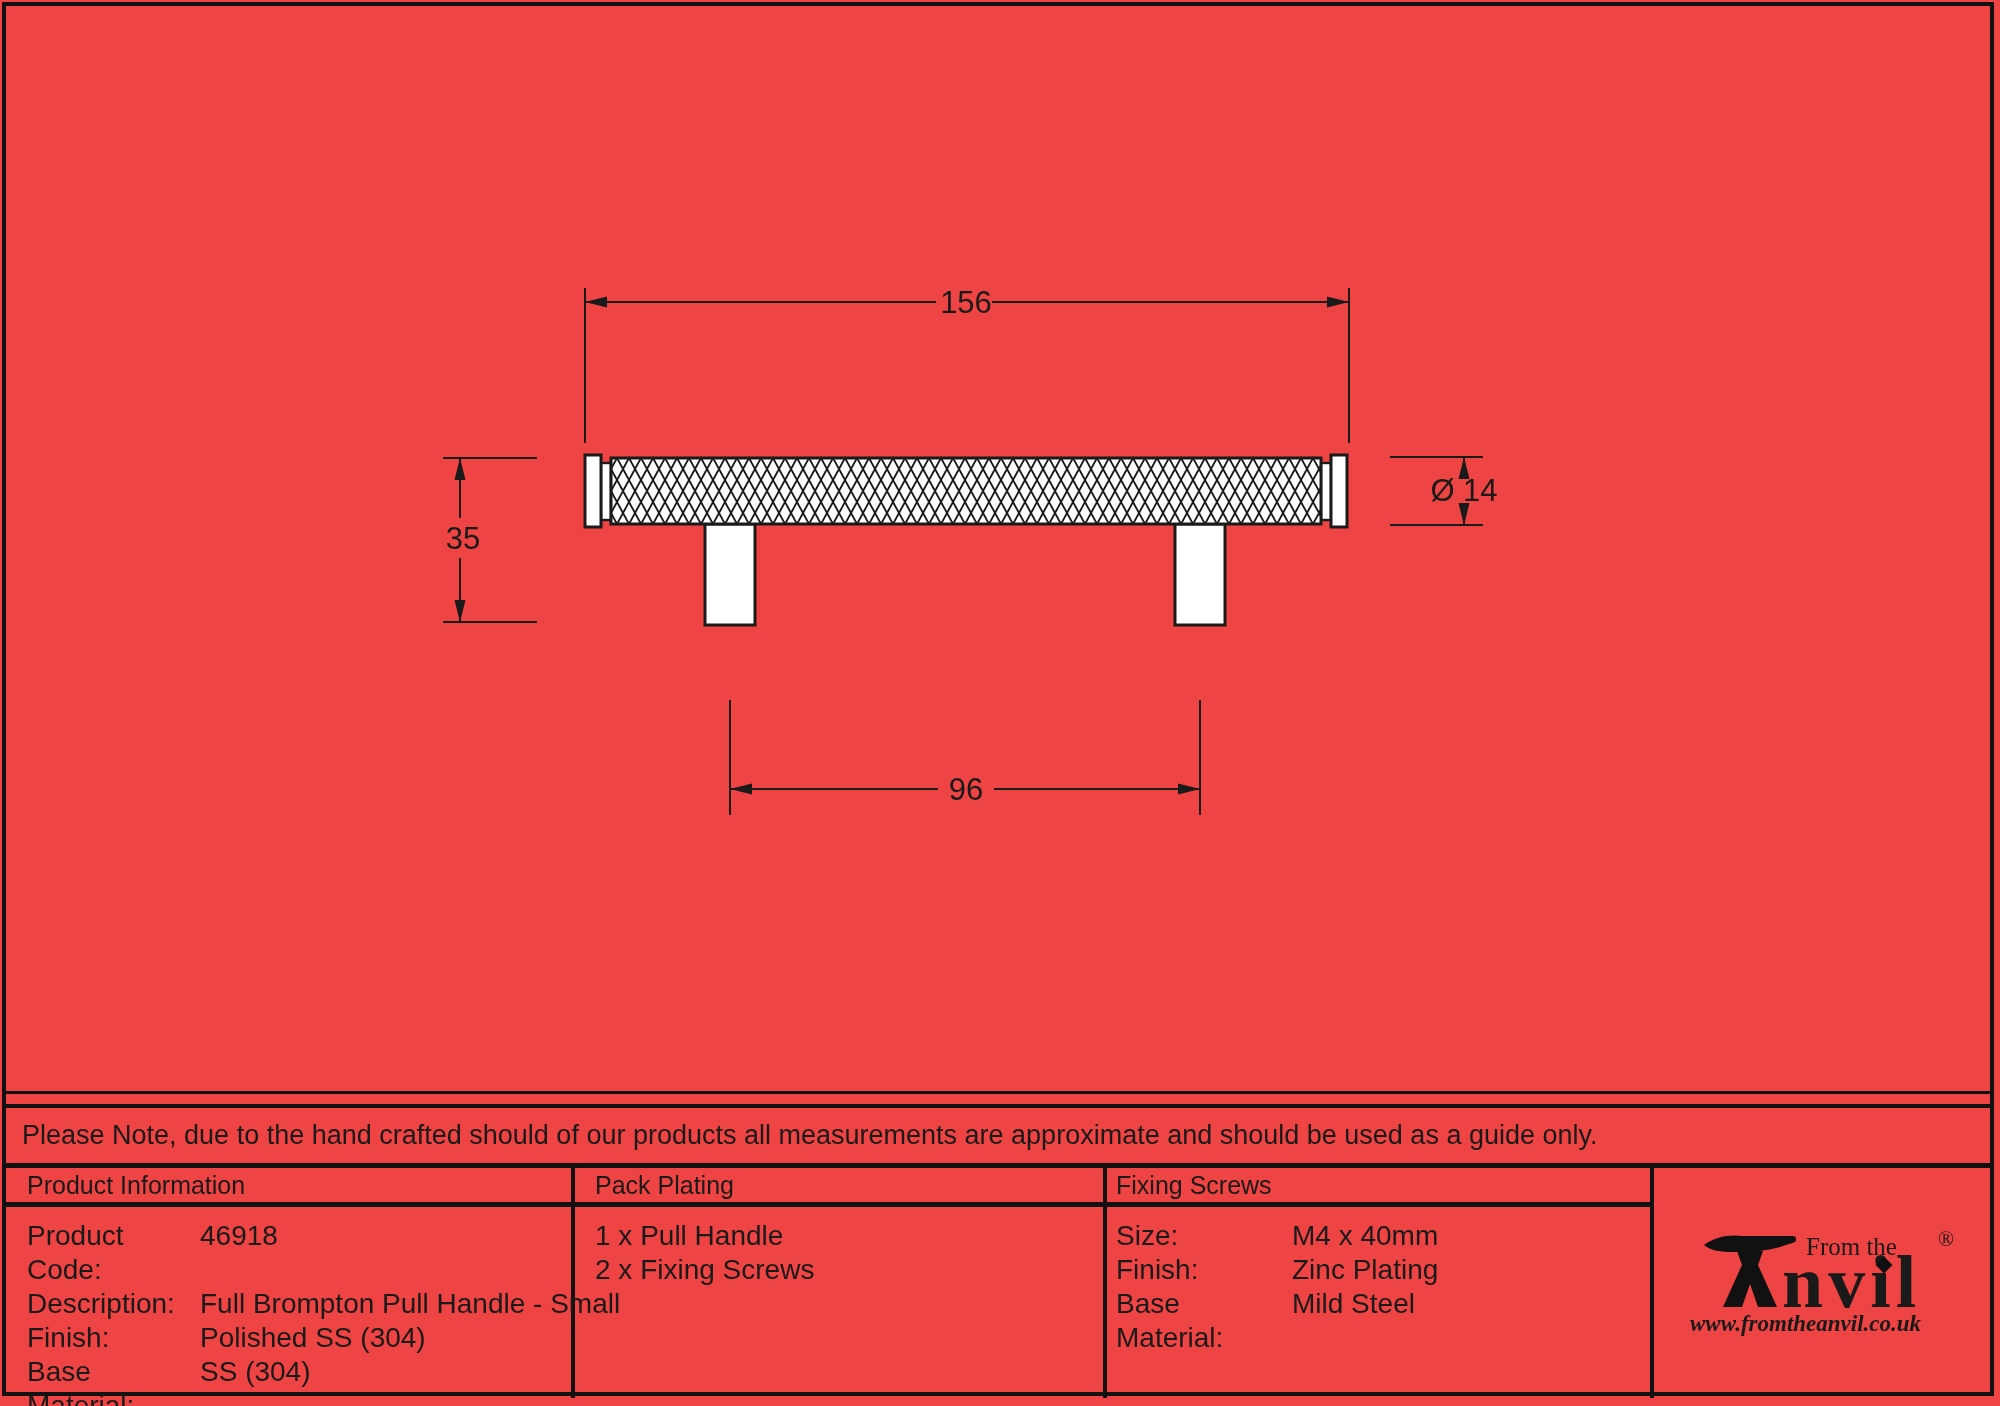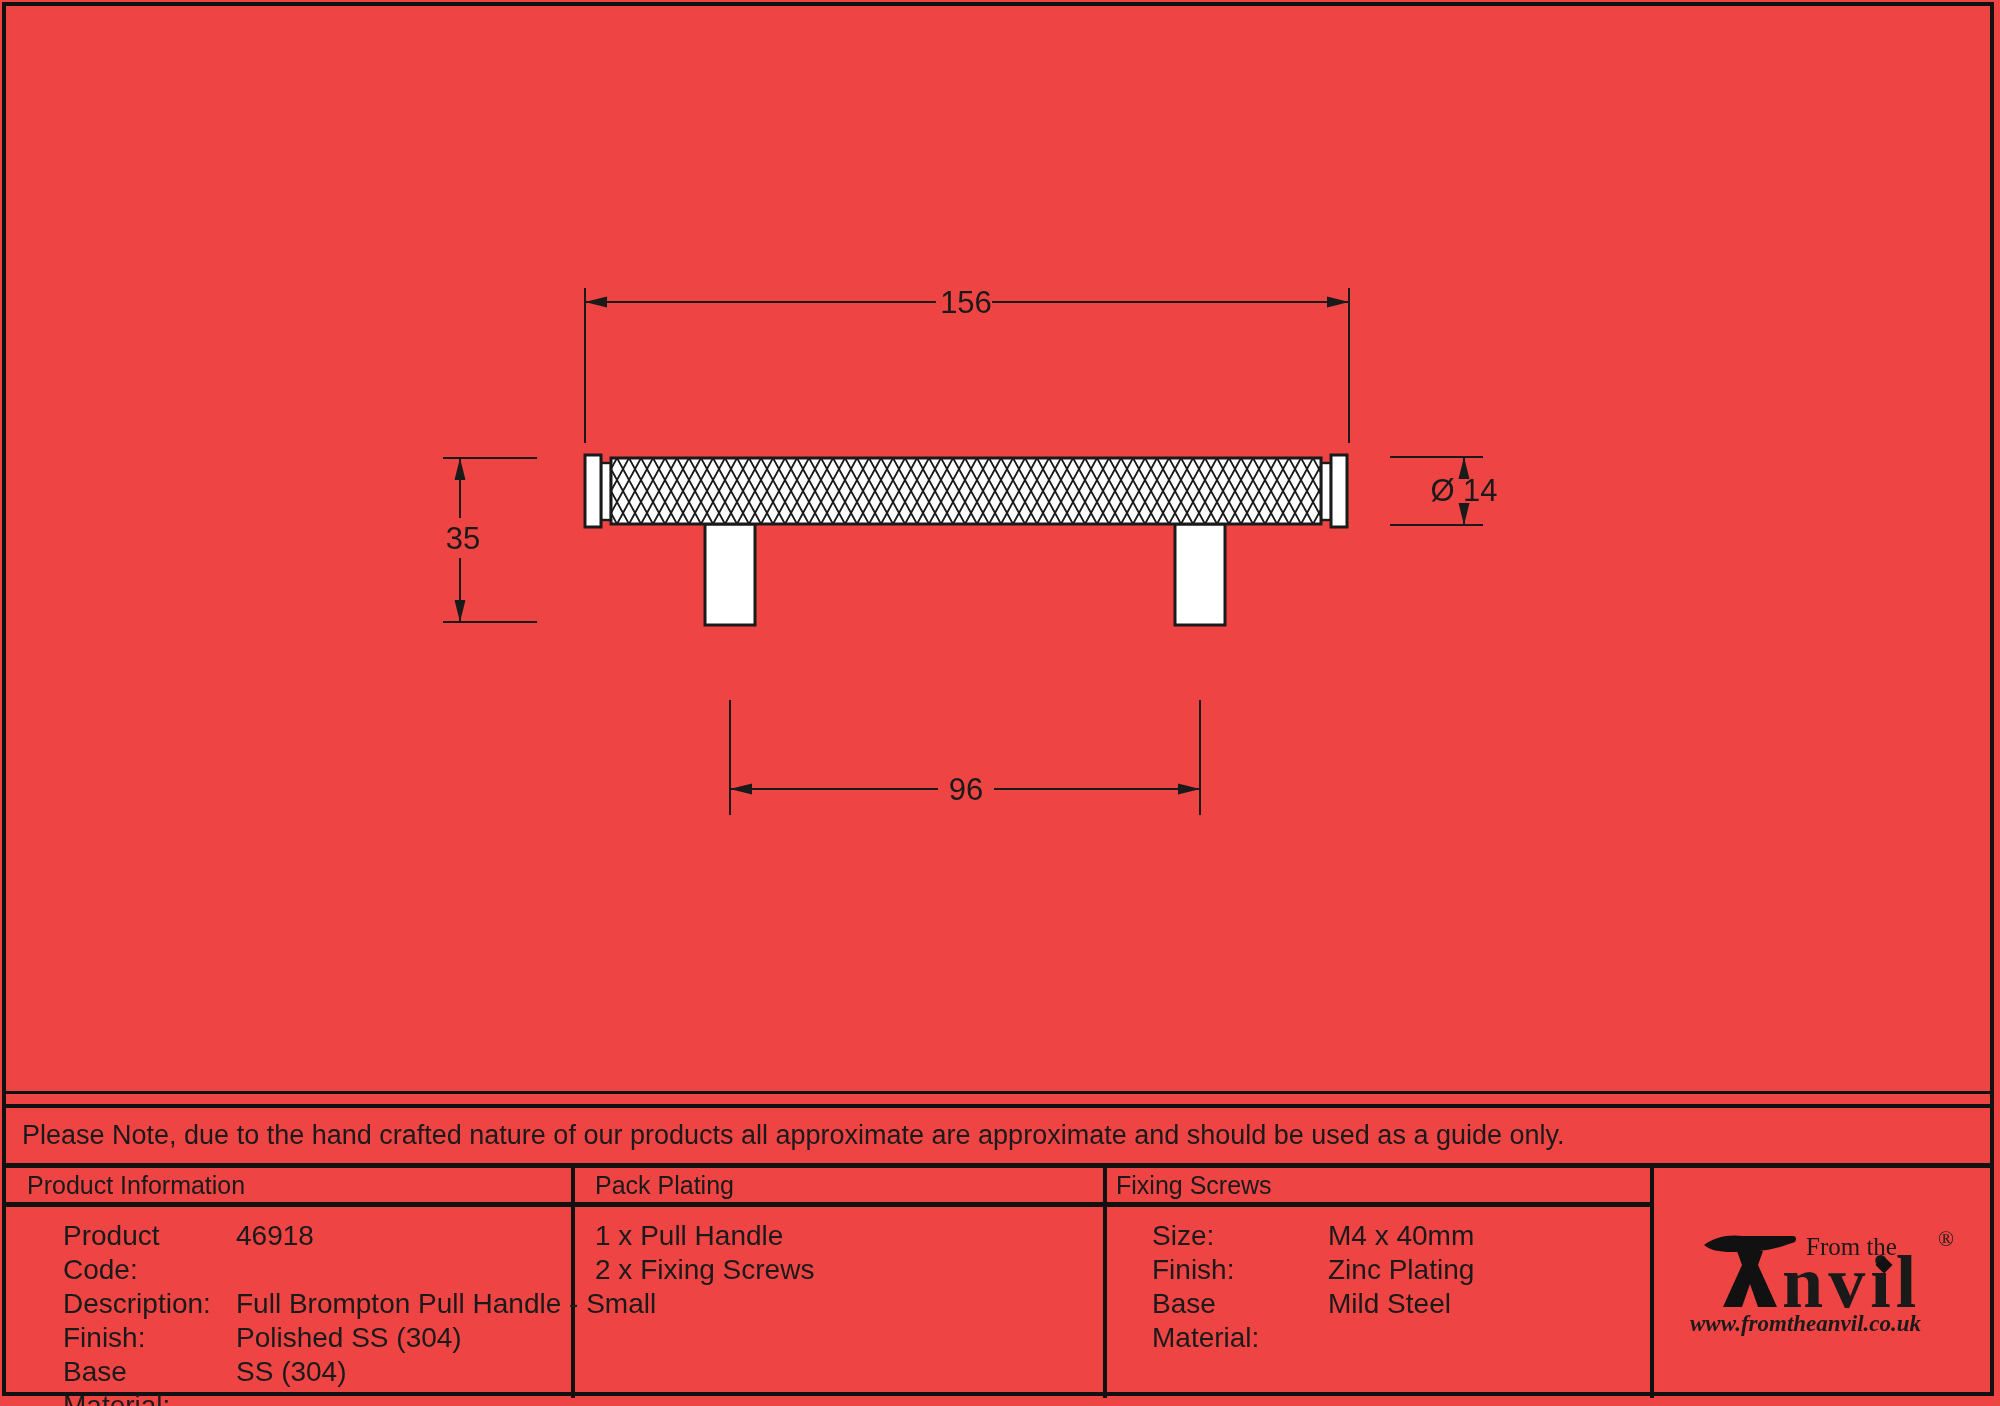--- a/index.html
+++ b/index.html
@@ -8,21 +8,21 @@
   .page-border{position:absolute;left:2px;top:2px;width:1992px;height:1394px;
         border:4px solid #111;box-sizing:border-box;}
   .hline{position:absolute;background:#111;}
   .vline{position:absolute;background:#111;}
   .drawing-svg{position:absolute;left:0;top:0;}
   .note-row{position:absolute;left:22px;top:1108px;height:55px;right:20px;
         display:flex;align-items:center;font-size:27px;}
   .col-header{position:absolute;top:1168px;height:34px;display:flex;align-items:center;
         font-size:25px;}
   .body-block{position:absolute;top:1219px;font-size:28px;line-height:34px;}
-  .kv-row{display:flex;margin-left:36px;}
+  .kv-row{display:flex;}
   .kv-label{width:173px;flex:0 0 auto;}
   .fix .kv-label{width:176px;}
   .logo-wrap{position:absolute;left:1650px;top:1163px;width:346px;height:235px;}
   .logo-anvil{position:absolute;left:50px;top:68px;}
   .logo-fromthe{position:absolute;left:156px;top:70px;font-family:"Liberation Serif",serif;
         font-size:25px;}
   .logo-brand{position:absolute;left:132px;top:82px;font-family:"Liberation Serif",serif;
         font-weight:bold;font-size:74px;line-height:74px;letter-spacing:5px;}
   .logo-reg{position:absolute;left:288px;top:64px;font-family:"Liberation Serif",serif;
         font-size:21px;}
@@ -95,21 +95,21 @@
       <polygon points="730,789 752,783.5 752,794.5" stroke="none"></polygon>
       <polygon points="1200,789 1178,783.5 1178,794.5" stroke="none"></polygon>
       <text x="966" y="800" text-anchor="middle" stroke="none">96</text>
     </g>
   </svg>
 
   <div class="hline" style="left:2px;top:1091px;width:1992px;height:3px;"></div>
   <div class="hline" style="left:2px;top:1104px;width:1992px;height:4px;"></div>
 
   <div class="note-row">
-    <span>Please Note, due to the hand crafted nature of our products all approximate are approximate and should be used as a guide only.</span>
+    <span>Please Note, due to the hand crafted should of our products all measurements are approximate and should be used as a guide only.</span>
   </div>
 
   <div class="hline" style="left:2px;top:1163px;width:1992px;height:5px;"></div>
 
   <div class="col-header" style="left:27px;">
     <span>Product Information</span>
   </div>
   <div class="col-header" style="left:595px;">
     <span>Pack Plating</span>
   </div>

